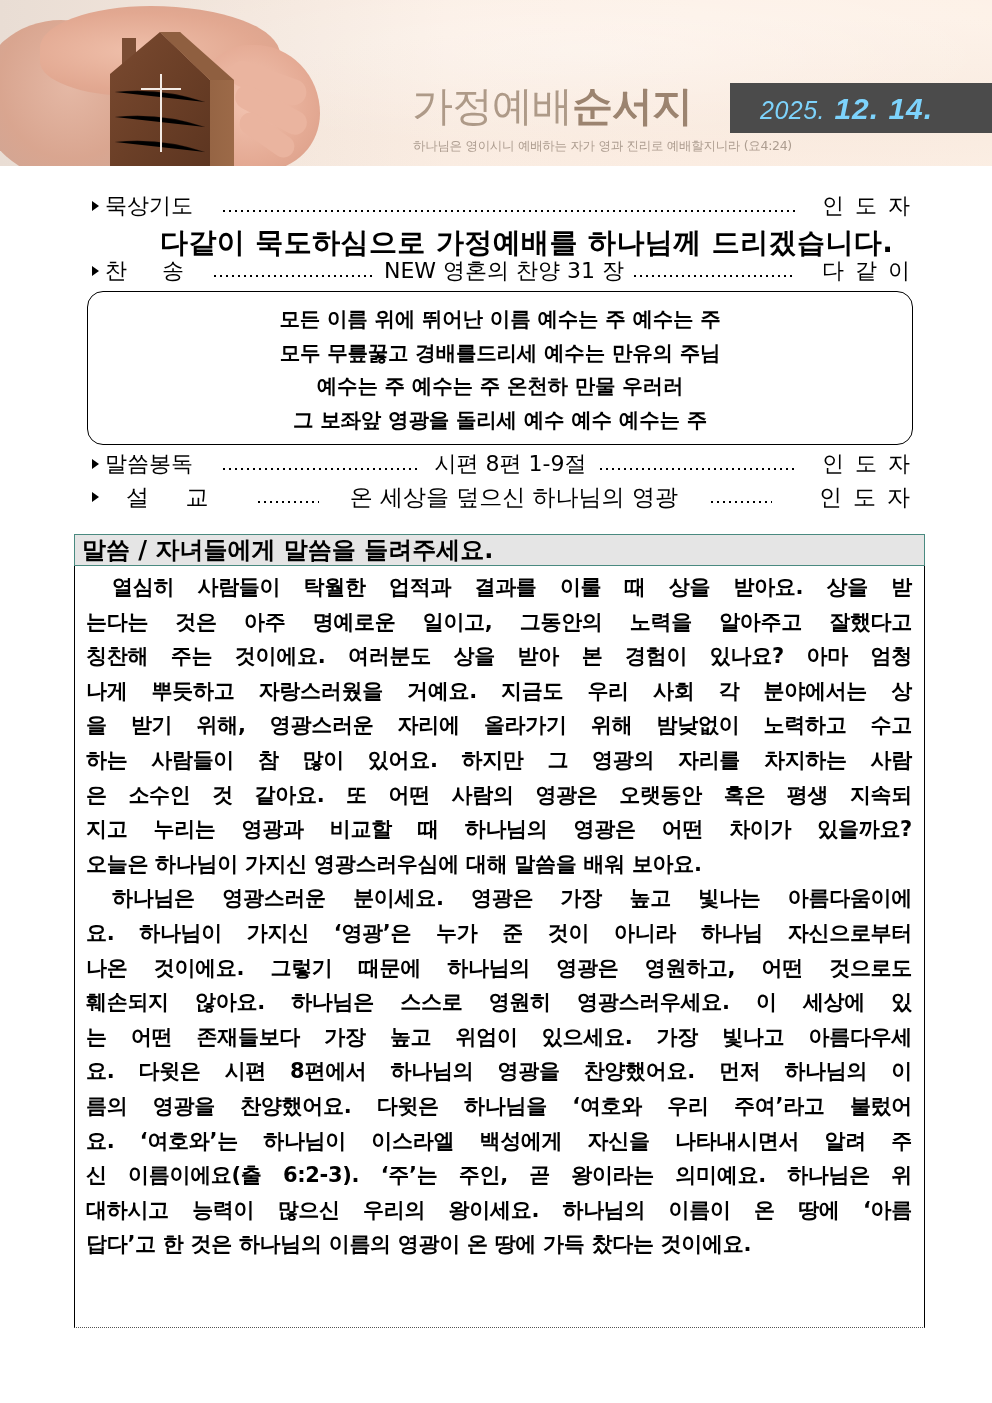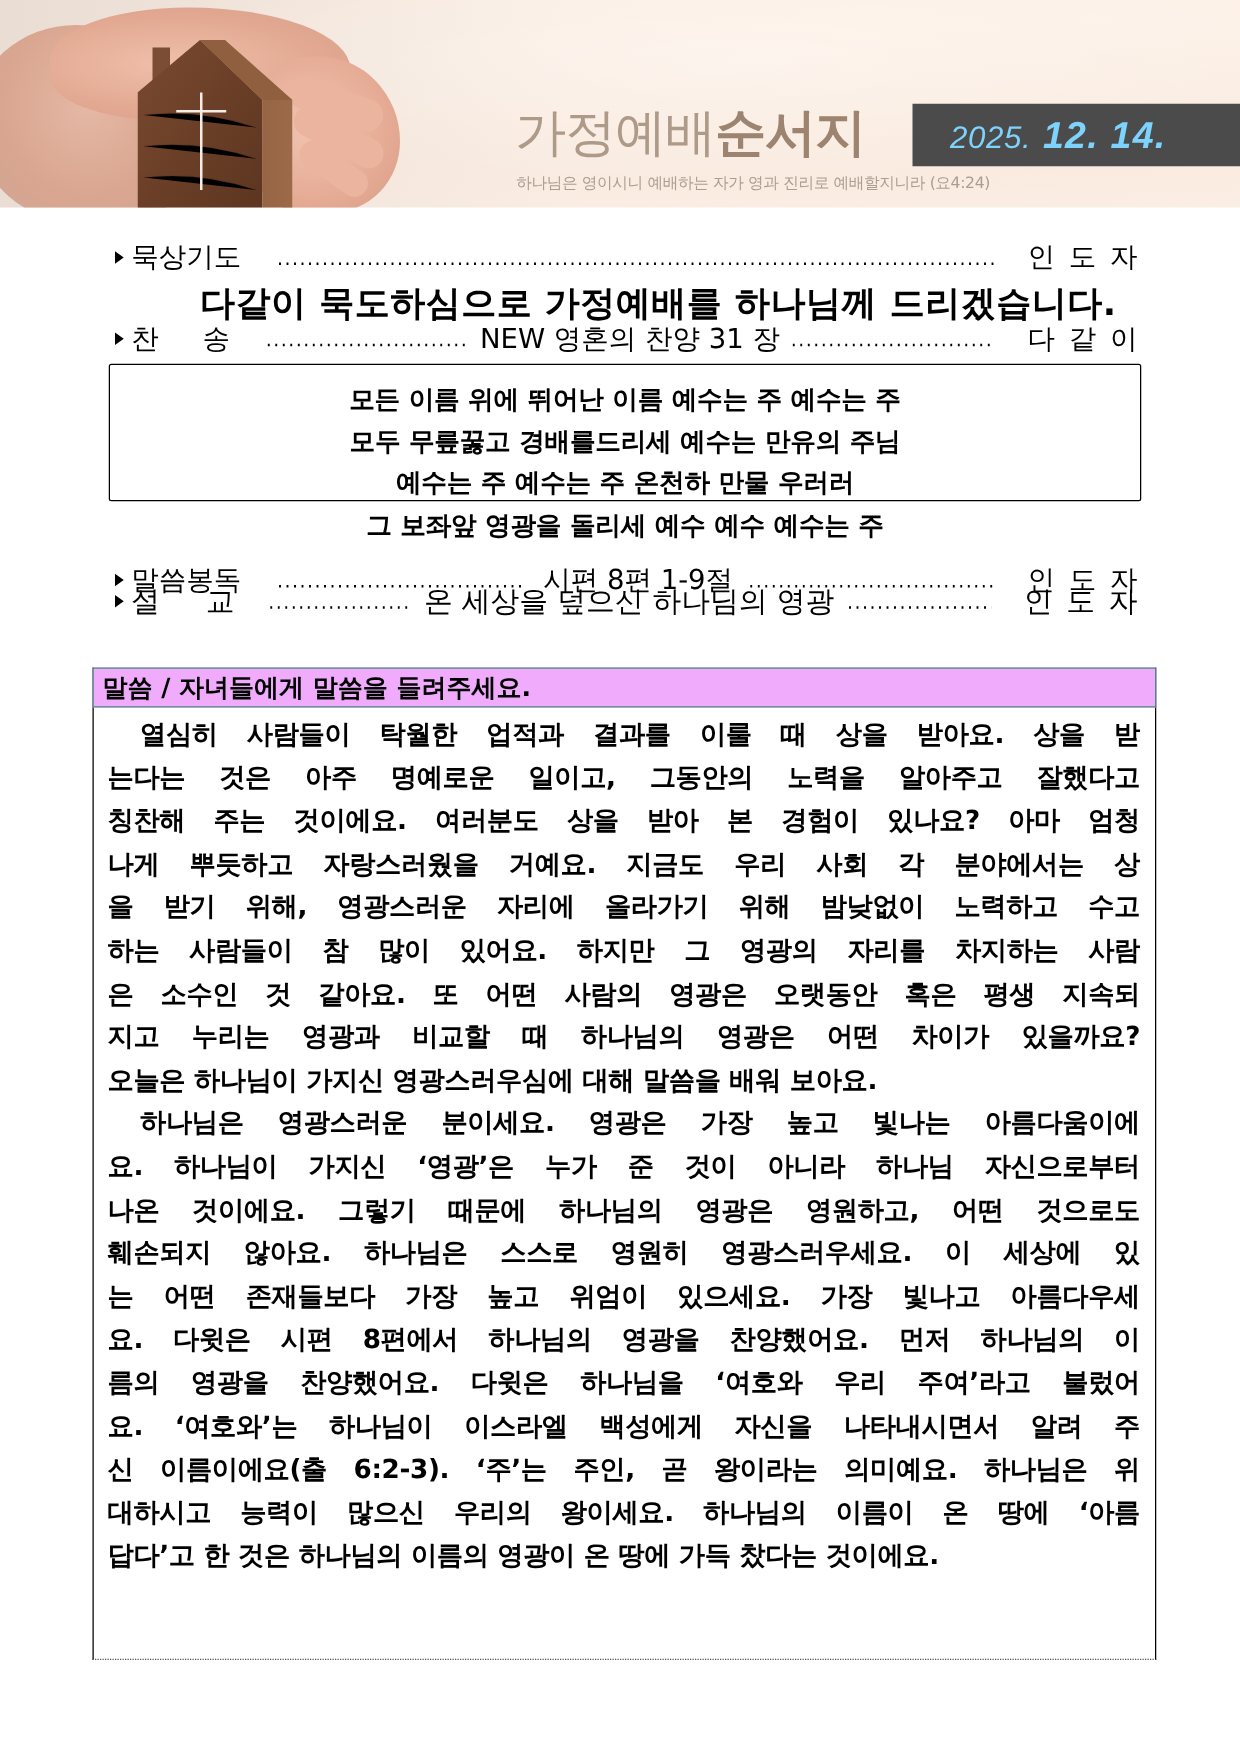--- a/index.html
+++ b/index.html
@@ -84,42 +84,42 @@
     }
     .order-line .center { display: inline-block; }
     .order-line .right { display: inline-block; letter-spacing: 11px; margin-right: -11px; }
 
     .order-sub {
       position: absolute; left: 160px; top: 224px;
       font-weight: 700; font-size: 28px; white-space: nowrap; letter-spacing: 0.4px;
     }
 
     .hymn-box {
-      position: absolute; left: 87px; top: 291px; width: 826px; height: 110px;
-      border: 1.5px solid #000; border-radius: 2px;
+      position: absolute; left: 87px; top: 291px; width: 826px; height: 154px;
+      border: 1.5px solid #000; border-radius: 16px;
       padding-top: 11px;
     }
     .hymn-line {
       text-align: center; font-weight: 700; font-size: 20.5px; line-height: 33.5px;
       white-space: nowrap; letter-spacing: -0.2px;
     }
 
     
     .section {
       position: absolute; left: 74px; top: 534px; width: 851px; height: 794px;
       border-left: 1px solid #000; border-right: 1px solid #000;
       border-bottom: 1px dotted #555;
     }
     .section-header {
-      height: 32px; background: #f0abfc;
+      height: 32px; background: #e5e5e5;
       border-top: 1.5px solid #4a8a80; border-bottom: 1px solid #4a8a80;
       margin-left: -1px; margin-right: -1px;
       border-left: 1px solid #4a8a80; border-right: 1px solid #4a8a80;
       padding-left: 7px;
-      font-weight: 700; font-size: 20px; line-height: 30px; white-space: nowrap;
+      font-weight: 700; font-size: 24px; line-height: 30px; white-space: nowrap;
     }
     .section-body {
       padding: 4px 12px 0 11px;
     }
     .body-line {
       font-weight: 700; font-size: 21px; line-height: 34.6px; height: 34.6px;
       white-space: nowrap; text-align: justify; text-align-last: justify;
       letter-spacing: -0.3px;
     }
     .body-line.indent { padding-left: 26px; }
@@ -201,21 +201,21 @@
 
 <div class="order-line" style="top:449px;text-align:center;">
   <span class="tri"></span>
   <span class="label">말씀봉독</span>
   <span class="leader" style="margin-left:28px;margin-right:16px;"></span>
   <span class="center">시편 8편 1-9절</span>
   <span class="leader" style="margin-left:12px;margin-right:26px;"></span>
   <span class="right">인도자</span>
 </div>
 
-<div class="order-line" style="top:466px;font-size:23px;">
+<div class="order-line" style="top:482px;font-size:23px;gap:21px;">
   <span class="tri"></span>
   <span class="label" style="white-space:pre;">설     교</span>
   <span class="leader" style="margin-left:26px;margin-right:10px;"></span>
   <span class="center">온 세상을 덮으신 하나님의 영광</span>
   <span class="leader" style="margin-left:10px;margin-right:26px;"></span>
   <span class="right">인도자</span>
 </div>
 
 <div class="section">
   <div class="section-header">말씀 / 자녀들에게 말씀을 들려주세요.</div>

